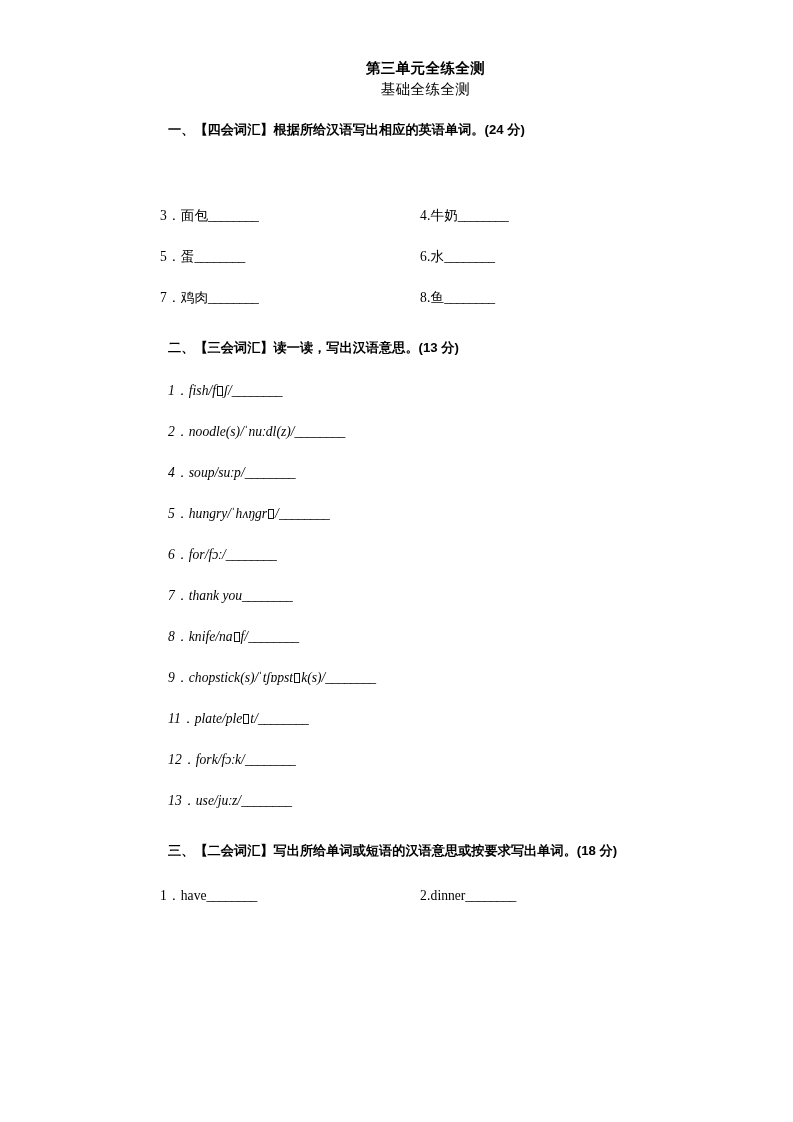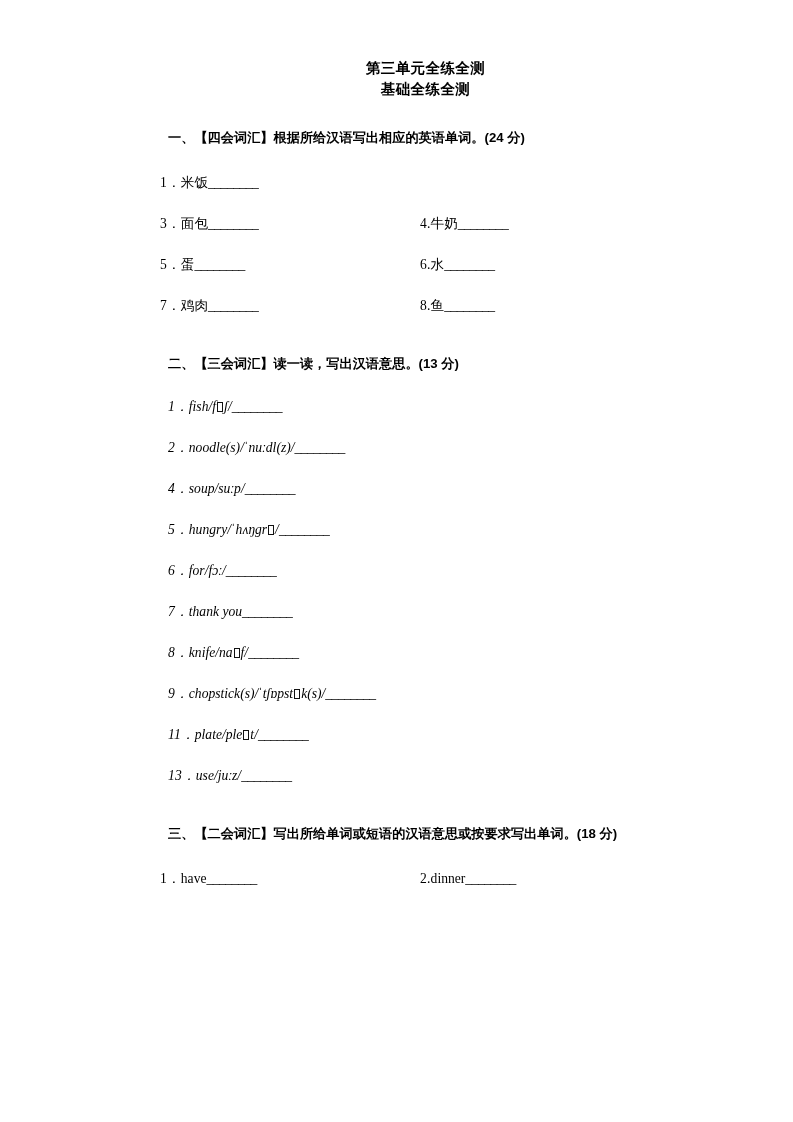--- a/index.html
+++ b/index.html
@@ -31,35 +31,35 @@
   }
   .doc-title {
     font-family: "Liberation Sans", "DejaVu Sans", sans-serif;
     font-weight: bold;
     font-size: 14.5px;
     line-height: 21px;
     letter-spacing: 0.4px;
   }
   .doc-subtitle {
     font-family: "Liberation Sans", "DejaVu Sans", sans-serif;
-    font-weight: bold;
+    font-weight: normal;
     font-size: 14.5px;
     line-height: 21px;
     letter-spacing: 0.4px;
     text-align: center;
   }
 
   
   .section-heading {
     font-family: "Liberation Sans", "DejaVu Sans", sans-serif;
     font-weight: bold;
     font-size: 13.2px;
     line-height: 25px;
     text-indent: 18px;
-    margin-top: 25px;
+    margin-top: 17px;
     text-align: justify;
   }
 
   
   .grid-list {
     margin-top: 12px;
   }
   .grid-row {
     position: relative;
     height: 41px;
@@ -117,21 +117,20 @@
 <div class="page">
 
   <div class="title-block">
     <div class="doc-title">第三单元全练全测</div>
     <div class="doc-subtitle">基础全练全测</div>
   </div>
 
   <div class="section-heading">一、【四会词汇】根据所给汉语写出相应的英语单词。(24 分)</div>
   <div class="grid-list">
     <div class="grid-row">
-      <span class="cell-left"><span class="num">1．</span><span>米饭</span><span class="blank">________</span></span>
     </div>
     <div class="grid-row">
       <span class="cell-left"><span class="num">3．</span><span>面包</span><span class="blank">________</span></span>
       <span class="cell-right"><span class="num">4.</span><span>牛奶</span><span class="blank">________</span></span>
     </div>
     <div class="grid-row">
       <span class="cell-left"><span class="num">5．</span><span>蛋</span><span class="blank">________</span></span>
       <span class="cell-right"><span class="num">6.</span><span>水</span><span class="blank">________</span></span>
     </div>
     <div class="grid-row">
@@ -144,20 +143,21 @@
   <div class="line-list">
     <div class="line-item"><span class="num">1．</span><span>fish</span><span class="ipa">/f</span><span class="tofu"></span><span class="ipa">ʃ/</span><span class="blank">________</span></div>
     <div class="line-item"><span class="num">2．</span><span>noodle(s)</span><span class="ipa">/ˈnuːdl(z)/</span><span class="blank">________</span></div>
     <div class="line-item"><span class="num">4．</span><span>soup</span><span class="ipa">/suːp/</span><span class="blank">________</span></div>
     <div class="line-item"><span class="num">5．</span><span>hungry</span><span class="ipa">/ˈhʌŋgr</span><span class="tofu"></span><span class="ipa">/</span><span class="blank">________</span></div>
     <div class="line-item"><span class="num">6．</span><span>for</span><span class="ipa">/fɔː/</span><span class="blank">________</span></div>
     <div class="line-item"><span class="num">7．</span><span>thank you</span><span class="blank">________</span></div>
     <div class="line-item"><span class="num">8．</span><span>knife</span><span class="ipa">/na</span><span class="tofu"></span><span class="ipa">f/</span><span class="blank">________</span></div>
     <div class="line-item"><span class="num">9．</span><span>chopstick(s)</span><span class="ipa">/ˈtʃɒpst</span><span class="tofu"></span><span class="ipa">k(s)/</span><span class="blank">________</span></div>
     <div class="line-item"><span class="num">11．</span><span>plate</span><span class="ipa">/ple</span><span class="tofu"></span><span class="ipa">t/</span><span class="blank">________</span></div>
+    <div class="line-item"><span class="num">12．</span><span>fork</span><span class="ipa">/fɔːk/</span><span class="blank">________</span></div>
     <div class="line-item"><span class="num">13．</span><span>use</span><span class="ipa">/juːz/</span><span class="blank">________</span></div>
   </div>
 
   <div class="section-heading">三、【二会词汇】写出所给单词或短语的汉语意思或按要求写出单词。(18 分)</div>
   <div class="grid-list">
     <div class="grid-row">
       <span class="cell-left"><span class="num">1．</span><span>have</span><span class="blank">________</span></span>
       <span class="cell-right"><span class="num">2.</span><span>dinner</span><span class="blank">________</span></span>
     </div>
   </div>

